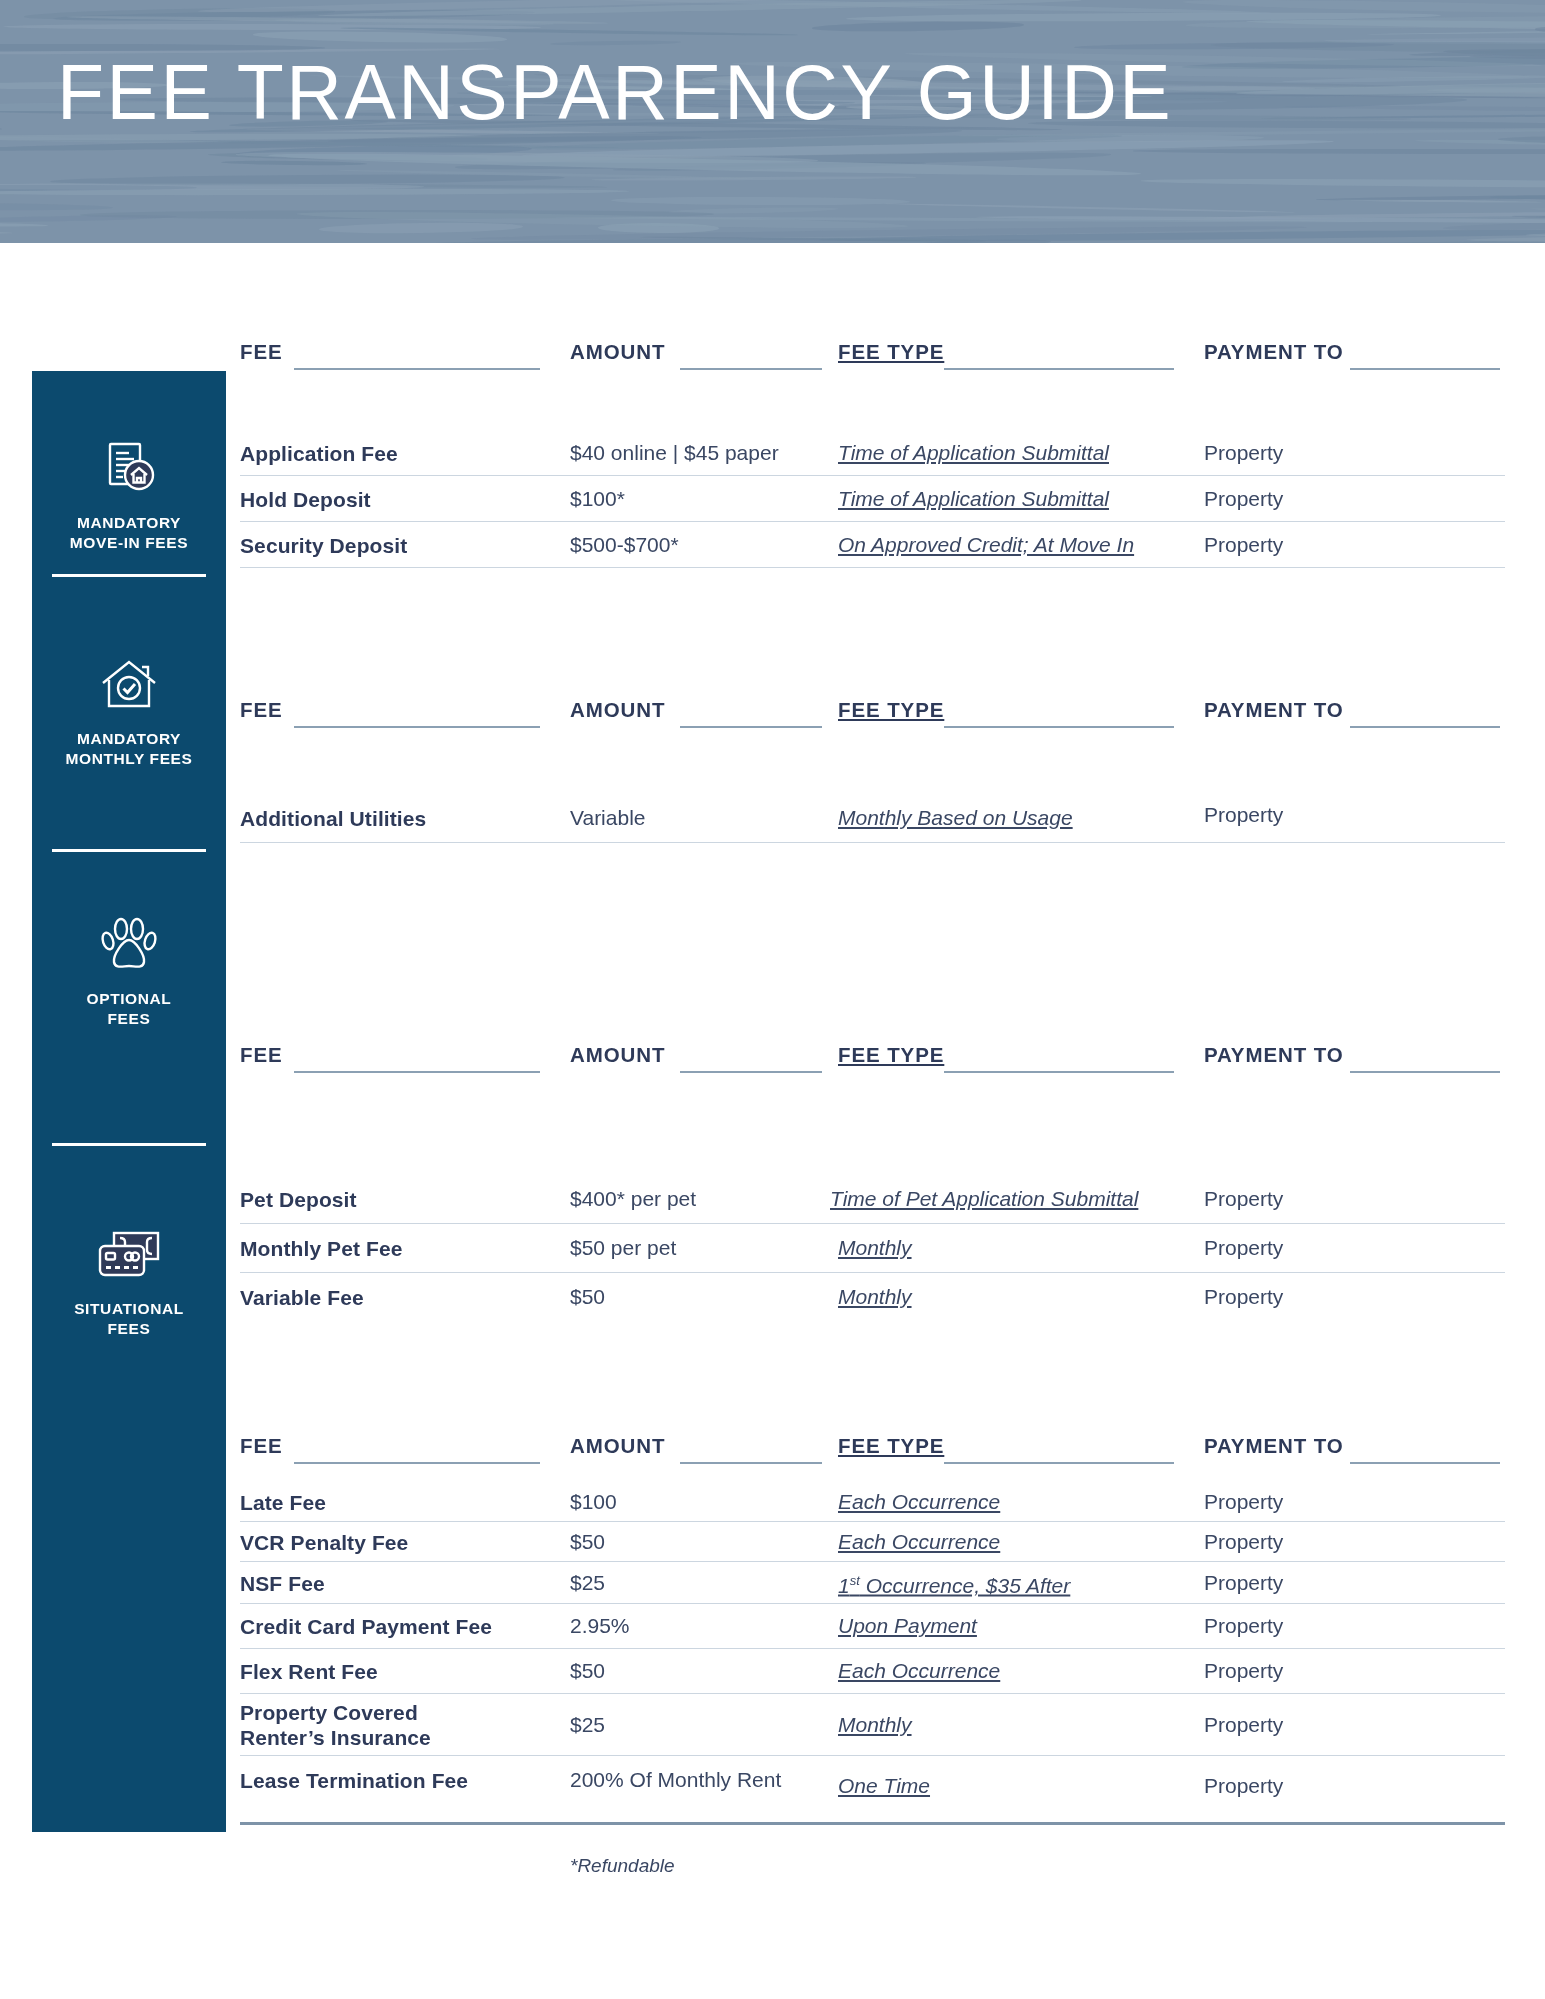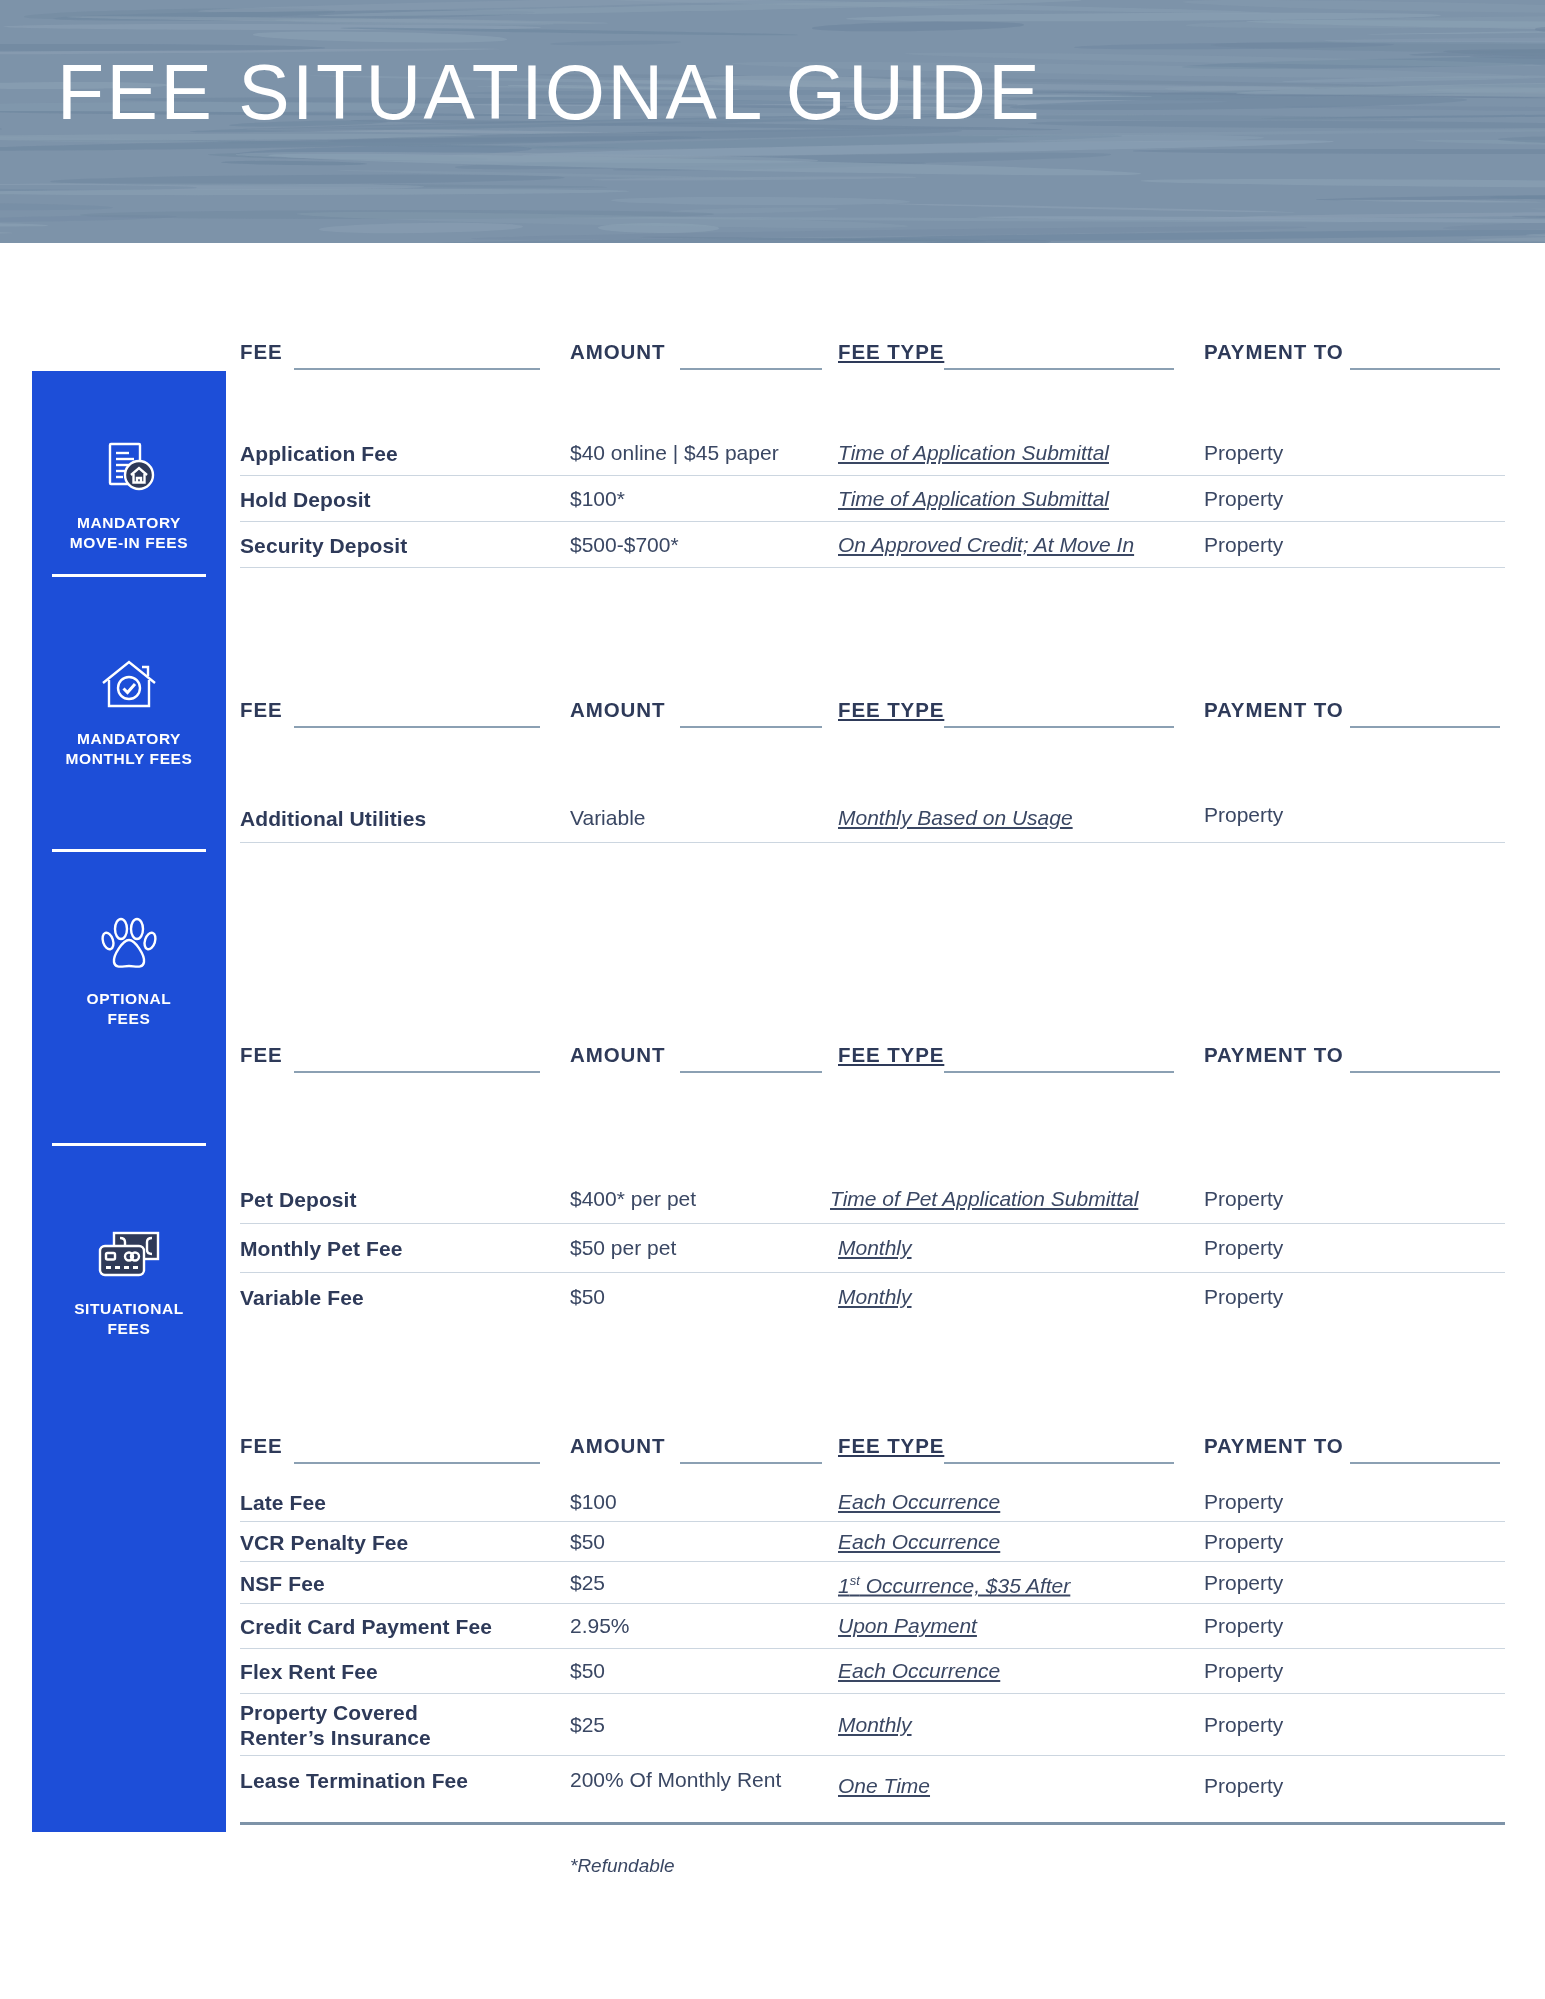--- a/index.html
+++ b/index.html
@@ -48,21 +48,21 @@
     font-family: "Liberation Sans", sans-serif;
   }
 
   
   #sidebar {
     position: absolute;
     left: 32px;
     top: 371px;
     width: 194px;
     height: 1461px;
-    background: #1d4ed8;
+    background: #0c4a6e;
   }
   .side-sec {
     position: absolute;
     left: 0;
     width: 194px;
     text-align: center;
     color: #ffffff;
   }
   .side-icon {
     display: block;
@@ -272,21 +272,21 @@
       <div class="tex dk" style="left:1511.5974996762816px;top:214.8382533278782px;width:252.8746872022748px;height:3.5179668092168868px;opacity:0.60;transform:rotate(0.40deg);"></div>
       <div class="tex lt" style="left:336.81260000215843px;top:172.84812613204122px;width:418.3194705378264px;height:3.0560908631887287px;opacity:0.28;transform:rotate(1.15deg);"></div>
       <div class="tex dk" style="left:189.85583390458487px;top:120.04255993827246px;width:805.4671448282897px;height:5.794287791475654px;opacity:0.58;transform:rotate(-1.24deg);"></div>
       <div class="tex dk" style="left:640.2198138087988px;top:237.81974856415763px;width:295.30900550074875px;height:2.420121181057766px;opacity:0.46;transform:rotate(0.76deg);"></div>
       <div class="tex dk" style="left:471.4408663206268px;top:229.61560083017685px;width:836.4256303757429px;height:6.308754352387041px;opacity:0.28;transform:rotate(-0.78deg);"></div>
       <div class="tex dk" style="left:-51.44229614408687px;top:139.9526570783928px;width:753.2386968936771px;height:6.847701080841944px;opacity:0.62;transform:rotate(-0.95deg);"></div>
       <div class="tex lt" style="left:1203.2339053309988px;top:213.2189601722639px;width:524.2632475681603px;height:3.5942687029019px;opacity:0.56;transform:rotate(-0.68deg);"></div>
       <div class="tex lt" style="left:1140.9686300856993px;top:180.42055907053873px;width:708.3715349528939px;height:6.5352372548077255px;opacity:0.63;transform:rotate(0.44deg);"></div>
       <div class="tex dk" style="left:1534.504837995628px;top:25.1390054107178px;width:184.19856544584036px;height:9.531325646210462px;opacity:0.57;transform:rotate(0.40deg);"></div>
     </div>
-  <div id="banner-title">FEE SITUATIONAL GUIDE</div>
+  <div id="banner-title">FEE TRANSPARENCY GUIDE</div>
 </div>
 
 <div id="sidebar">
 
   <div class="side-sec" style="top:65px;">
     <span class="side-icon">
       <svg width="64" height="64" viewBox="0 0 64 64" fill="none" stroke="#ffffff" stroke-width="2.4">
         <rect x="13" y="8" width="30" height="40" rx="1"></rect>
         <line x1="19" y1="17" x2="32" y2="17"></line>
         <line x1="19" y1="23" x2="37" y2="23"></line>

